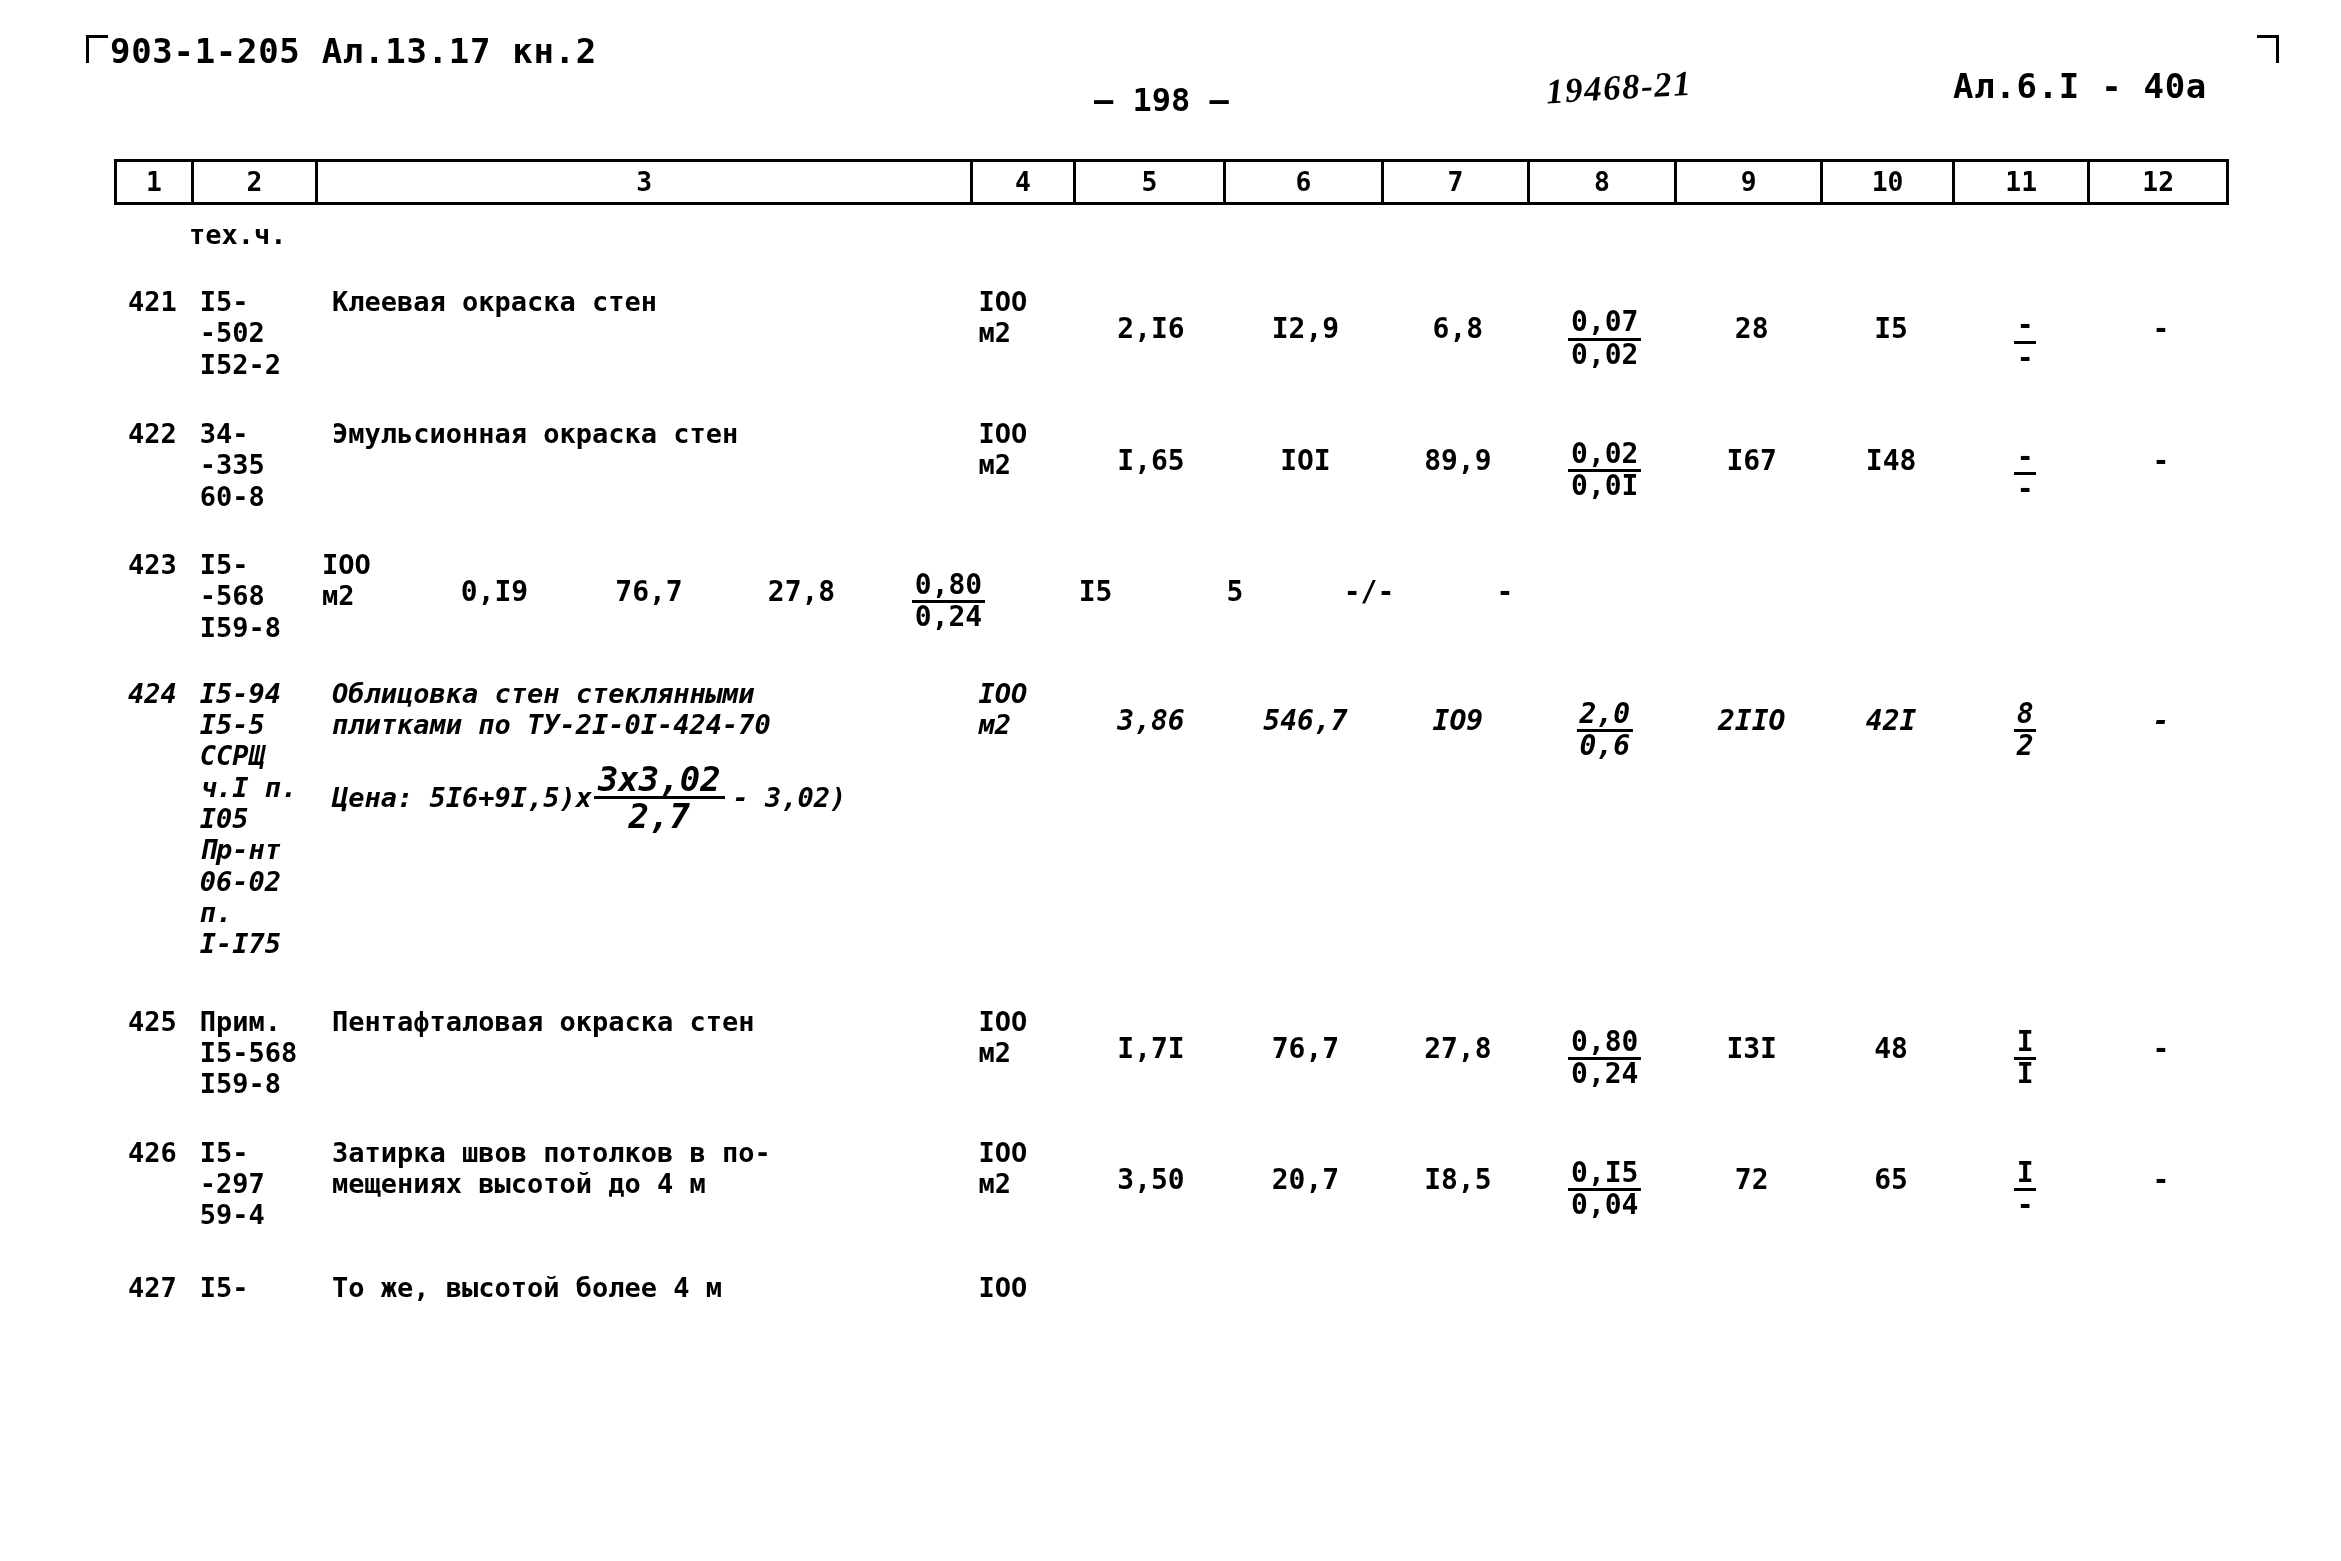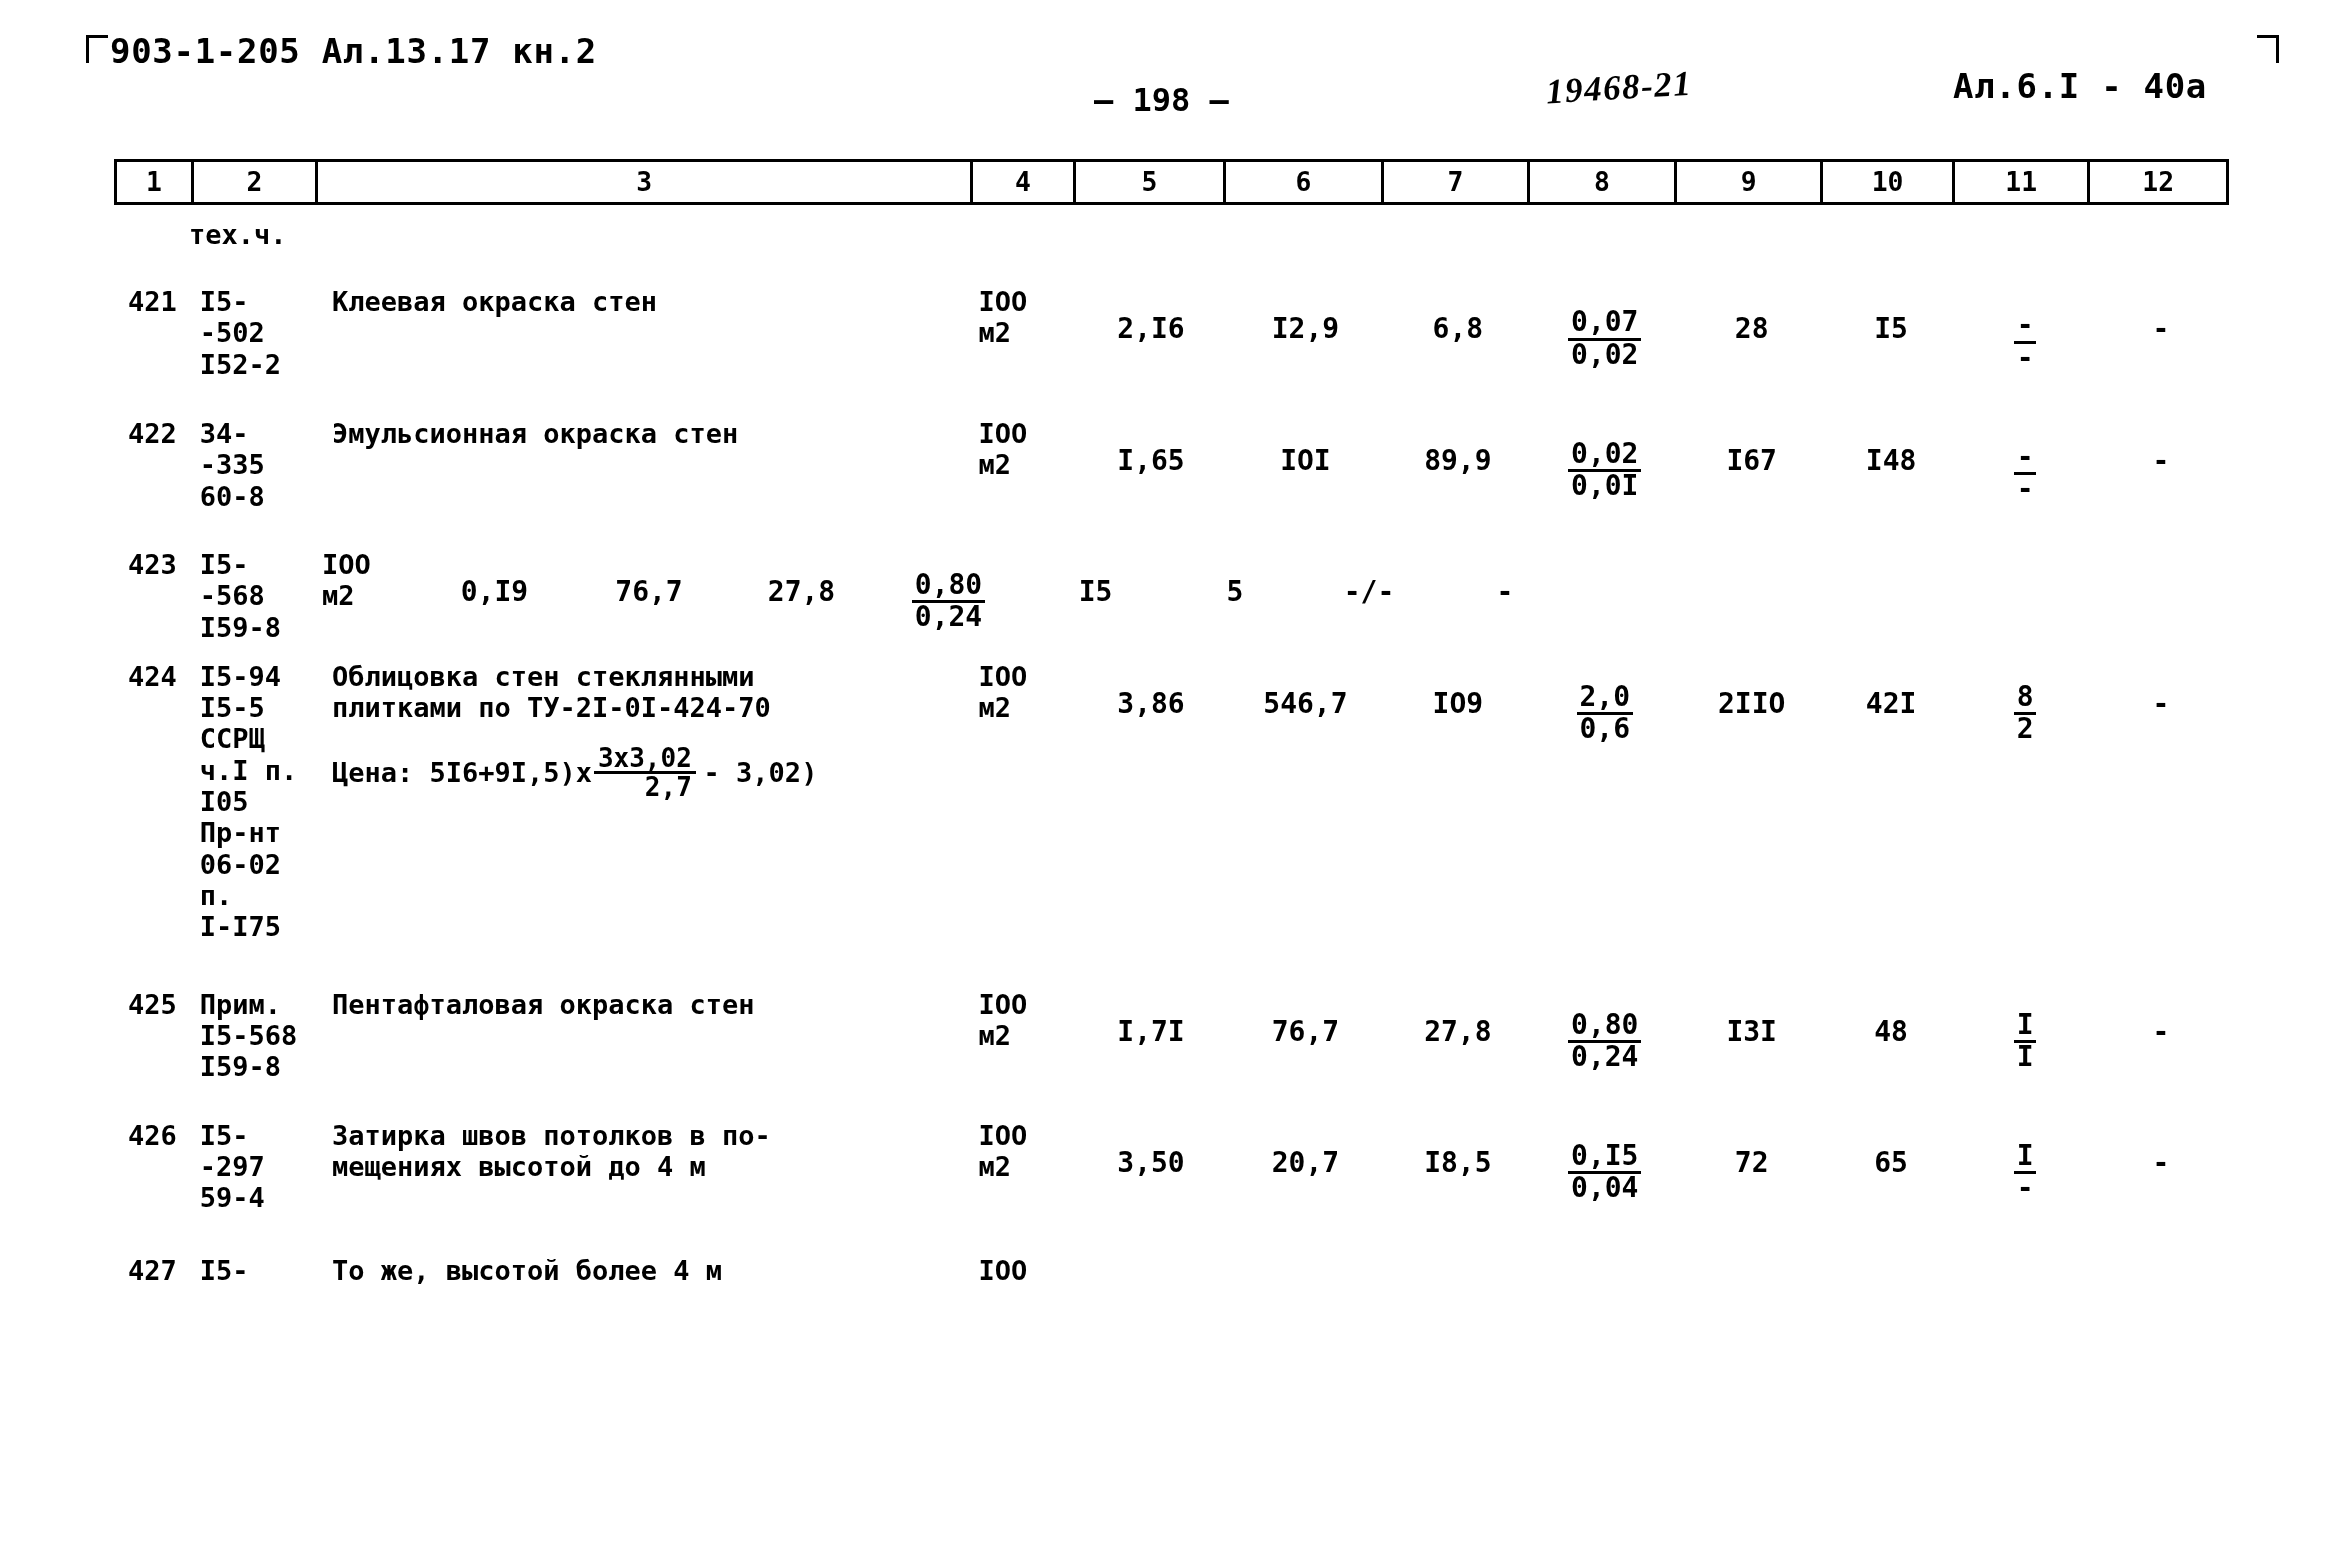--- a/index.html
+++ b/index.html
@@ -97,22 +97,22 @@
   
   .techch{
     position:absolute;left:189px;top:219px;
     font-family:"DejaVu Sans Mono", monospace;
     font-weight:bold;font-size:27px;
   }
 
   
   .inlinefrac{
     display:inline-block;vertical-align:middle;
-    text-align:right;line-height:1.0;
-    font-family:"DejaVu Sans Mono", monospace;font-weight:bold;font-size:26px;
+    text-align:center;line-height:1.0;
+    font-family:"DejaVu Sans Mono", monospace;font-weight:bold;font-size:34px;
     margin:0 1.5px;
   }
   .inlinefrac .top{display:block;padding:0 4.4px;}
   .inlinefrac .bot{display:block;padding:0 4.4px;border-top:3.7px solid #000;}
 
   .formula-line{
     font-family:"DejaVu Sans Mono", monospace;
     font-weight:bold;font-size:27px;
     display:flex;align-items:center;flex-wrap:nowrap;
     line-height:1.1;
@@ -228,21 +228,21 @@
           <span class="top">0,80</span>
           <span class="bot">0,24</span>
         </span>
       </div>
       <div class="c num" style="width:147px;padding-top:28px">I5</div>
       <div class="c num" style="width:132px;padding-top:28px">5</div>
       <div class="c num" style="width:136px;padding-top:28px">-/-</div>
       <div class="c num" style="width:136px;padding-top:28px">-</div>
     </div>
 
-    <div class="row" style="margin-top:18px;">
+    <div class="row" style="margin-top:35px;font-style:italic;">
       <div class="c cell-txt center" style="width:77px">424</div>
       <div class="c cell-txt left" style="width:125px;padding-left:8.8px">I5-94
 I5-5
 ССРЩ
 ч.I п.
 I05
 Пр-нт
 06-02
 п.
 I-I75</div>

